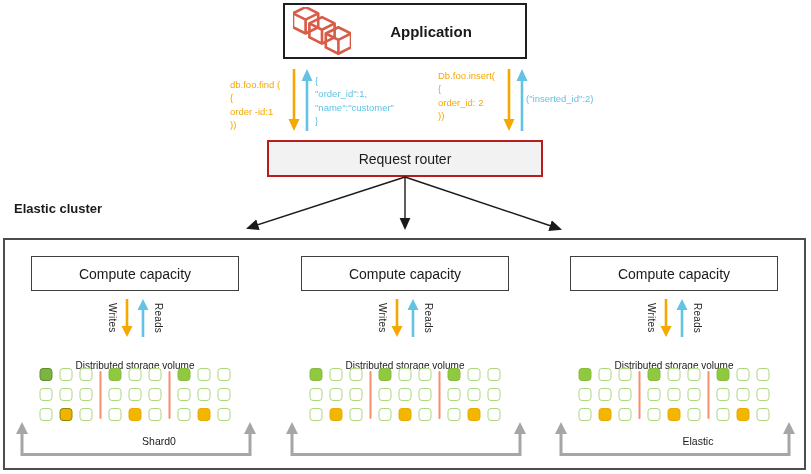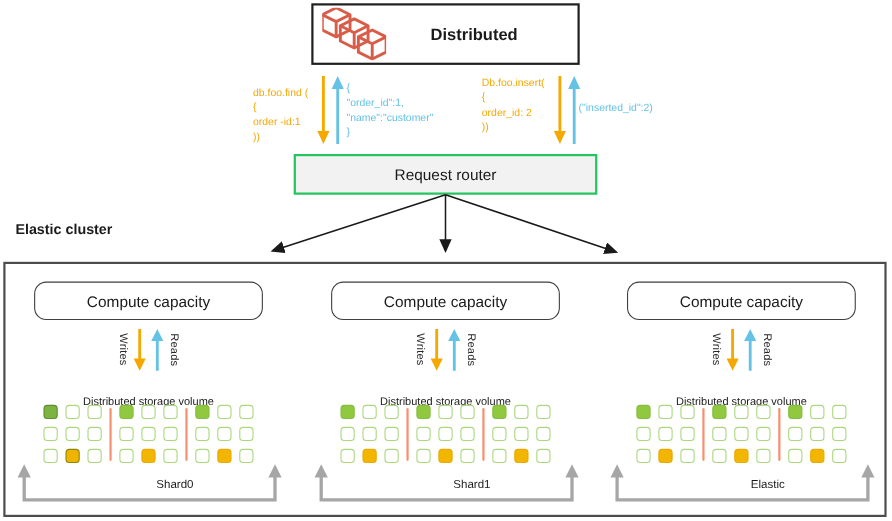--- a/index.html
+++ b/index.html
@@ -24,39 +24,39 @@
   .annot.cyan{color:var(--accent-cyan);}
 
   .arrow-line-orange{stroke:var(--accent-orange);stroke-width:2.6;}
   .arrow-head-orange{fill:var(--accent-orange);}
   .arrow-line-cyan{stroke:var(--accent-cyan);stroke-width:2.6;}
   .arrow-head-cyan{fill:var(--accent-cyan);}
 
   
   .router-box{
     left:267px;top:140px;width:276px;height:37px;background:#f2f2f2;
-    border:2px solid #22c55e;box-sizing:border-box;
+    border:2px solid #b91c1c;box-sizing:border-box;
     display:flex;align-items:center;justify-content:center;font-size:14px;
   }
 
   .fan-line{stroke:#1a1a1a;stroke-width:1.4;}
   .fan-head{fill:#1a1a1a;}
 
   .cluster-label{left:14px;top:201px;font-weight:bold;font-size:13px;}
 
   .cluster-box{
     left:3px;top:238px;width:803px;height:232px;background:#fff;
     border:2px solid #4d4d4d;box-sizing:border-box;
   }
 
   
   .col{position:absolute;top:238px;width:268px;height:232px;}
   .compute-box{
     position:absolute;top:18px;left:50%;transform:translateX(-50%);
-    width:208px;height:35px;border:1.6px solid #3f3f3f;border-radius:11px;background:#fff;
+    width:208px;height:35px;border:1.6px solid #3f3f3f;border-radius:0;background:#fff;
     display:flex;align-items:center;justify-content:center;font-size:14px;box-sizing:border-box;
   }
   .rw{position:absolute;top:60px;left:50%;transform:translateX(-50%);
       display:flex;align-items:center;gap:3px;height:40px;}
   .vlabel{writing-mode:vertical-rl;font-size:10px;color:#262626;letter-spacing:0.2px;}
   .storage-label{position:absolute;top:122px;width:100%;text-align:center;font-size:10px;}
   .gridwrap{position:absolute;top:130px;left:50%;transform:translateX(-50%);
             display:flex;align-items:center;gap:7px;}
   .cellgroup{display:grid;grid-template-columns:repeat(3,13px);grid-auto-rows:13px;gap:7px;}
   .cell{width:13px;height:13px;border-radius:3.5px;box-sizing:border-box;background:#fff;}
@@ -84,21 +84,21 @@
       </g>
       <g>
         <polygon points="23,8 33,13 33,24 23,29 13,24 13,13"></polygon>
         <path d="M13,13 L23,18 L33,13 M23,18 L23,29"></path>
       </g>
       <g>
         <polygon points="36,16 46,21 46,32 36,37 26,32 26,21"></polygon>
         <path d="M26,21 L36,26 L46,21 M36,26 L36,37"></path>
       </g>
     </svg>
-    <span class="app-label">Distributed</span>
+    <span class="app-label">Application</span>
   </div>
 
   <div class="abs annot orange" style="left:230px;top:66px;margin-top:12px;">db.foo.find (
 {
 order -id:1
 ))</div>
   <svg class="abs" style="left:287px;top:68px;" width="30" height="64">
     <line class="arrow-line-orange" x1="7" y1="1" x2="7" y2="52"></line>
     <polygon class="arrow-head-orange" points="1.5,51 12.5,51 7,63"></polygon>
     <line class="arrow-line-cyan" x1="20" y1="63" x2="20" y2="12"></line>
@@ -248,21 +248,20 @@
           <div class="cell e"></div>
           <div class="cell e"></div>
           <div class="cell e"></div>
           <div class="cell e"></div>
           <div class="cell e"></div>
           <div class="cell e"></div>
           <div class="cell y"></div>
           <div class="cell e"></div>
         </div>
       </div>
-    <div class="shard-label">Shard1</div>
     <svg class="uarrow" width="268" height="40">
       <path class="u-path" d="M21,13 L21,34.5 L249,34.5 L249,13"></path>
       <polygon class="u-head" points="15,14 27,14 21,2"></polygon>
       <polygon class="u-head" points="243,14 255,14 249,2"></polygon>
     </svg>
   </div>
 
   <div class="col" style="left:540px;">
     <div class="compute-box">
       <span>Compute capacity</span>

